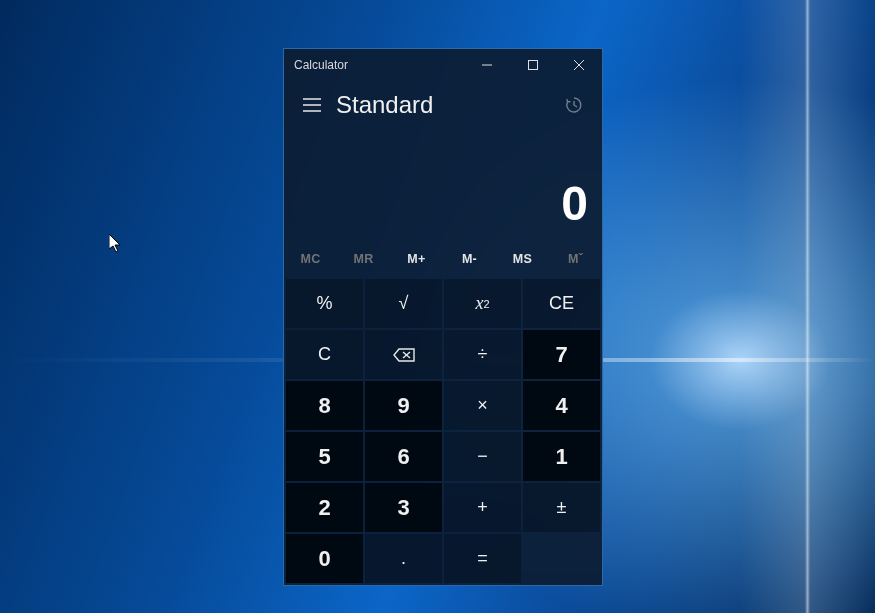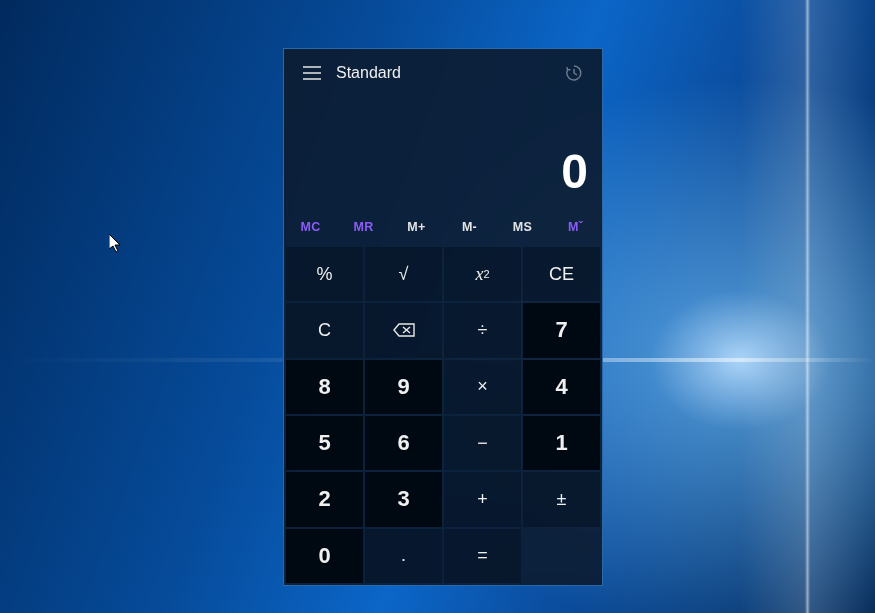--- a/index.html
+++ b/index.html
@@ -71,21 +71,21 @@
     display: flex;
     align-items: center;
     height: 48px;
     padding: 0 8px;
   }
   .hamburger {
     width: 40px; height: 40px;
     display:flex; align-items:center; justify-content:center;
   }
   .mode-title {
-    font-size: 16px;
+    font-size: 24px;
     font-weight: 400;
     padding-left: 4px;
     color: #f0f0f0;
   }
   .history-btn {
     margin-left: auto;
     width: 40px; height: 40px;
     display:flex; align-items:center; justify-content:center;
     opacity: 0.55;
   }
@@ -104,21 +104,21 @@
     display: flex;
   }
   .mem-btn {
     flex: 1;
     display:flex; align-items:center; justify-content:center;
     font-size: 12.5px;
     font-weight: 600;
     letter-spacing: 0.3px;
     color: #e4e4e4;
   }
-  .mem-btn.disabled { color: #8b5cf6; }
+  .mem-btn.disabled { color: #737373; }
   .keypad {
     flex: 1;
     display: grid;
     grid-template-columns: repeat(4, 1fr);
     grid-template-rows: repeat(6, 1fr);
     gap: 2px;
     padding: 2px;
   }
   .key {
     background: rgba(6,18,34,0.55);
@@ -142,20 +142,40 @@
 <div class="desktop"></div>
 
 <div class="cursor">
   <svg width="14" height="20" viewBox="0 0 14 20">
     <path d="M0 0 L0 15 L4 12 L7 18 L9 17 L6 11 L11 11 Z" fill="white" stroke="black" stroke-width="1"></path>
   </svg>
 </div>
 
 <div class="calc-window">
 
+  <div class="titlebar">
+    <span>Calculator</span>
+    <span class="spacer"></span>
+    <div class="winbtn">
+      <svg width="10" height="10">
+          <line x1="0" y1="5" x2="10" y2="5" stroke="#e0e0e0" stroke-width="1"></line>
+        </svg>
+    </div>
+    <div class="winbtn">
+      <svg width="10" height="10">
+          <rect x="0.5" y="0.5" width="9" height="9" fill="none" stroke="#e0e0e0" stroke-width="1"></rect>
+        </svg>
+    </div>
+    <div class="winbtn">
+      <svg width="10" height="10">
+          <line x1="0" y1="0" x2="10" y2="10" stroke="#e0e0e0" stroke-width="1"></line>
+          <line x1="10" y1="0" x2="0" y2="10" stroke="#e0e0e0" stroke-width="1"></line>
+        </svg>
+    </div>
+  </div>
 
   <div class="mode-row">
     <div class="hamburger">
       <svg width="18" height="14">
           <line x1="0" y1="1" x2="18" y2="1" stroke="#e8e8e8" stroke-width="1.5"></line>
           <line x1="0" y1="7" x2="18" y2="7" stroke="#e8e8e8" stroke-width="1.5"></line>
           <line x1="0" y1="13" x2="18" y2="13" stroke="#e8e8e8" stroke-width="1.5"></line>
         </svg>
     </div>
     <div class="mode-title">Standard</div>

